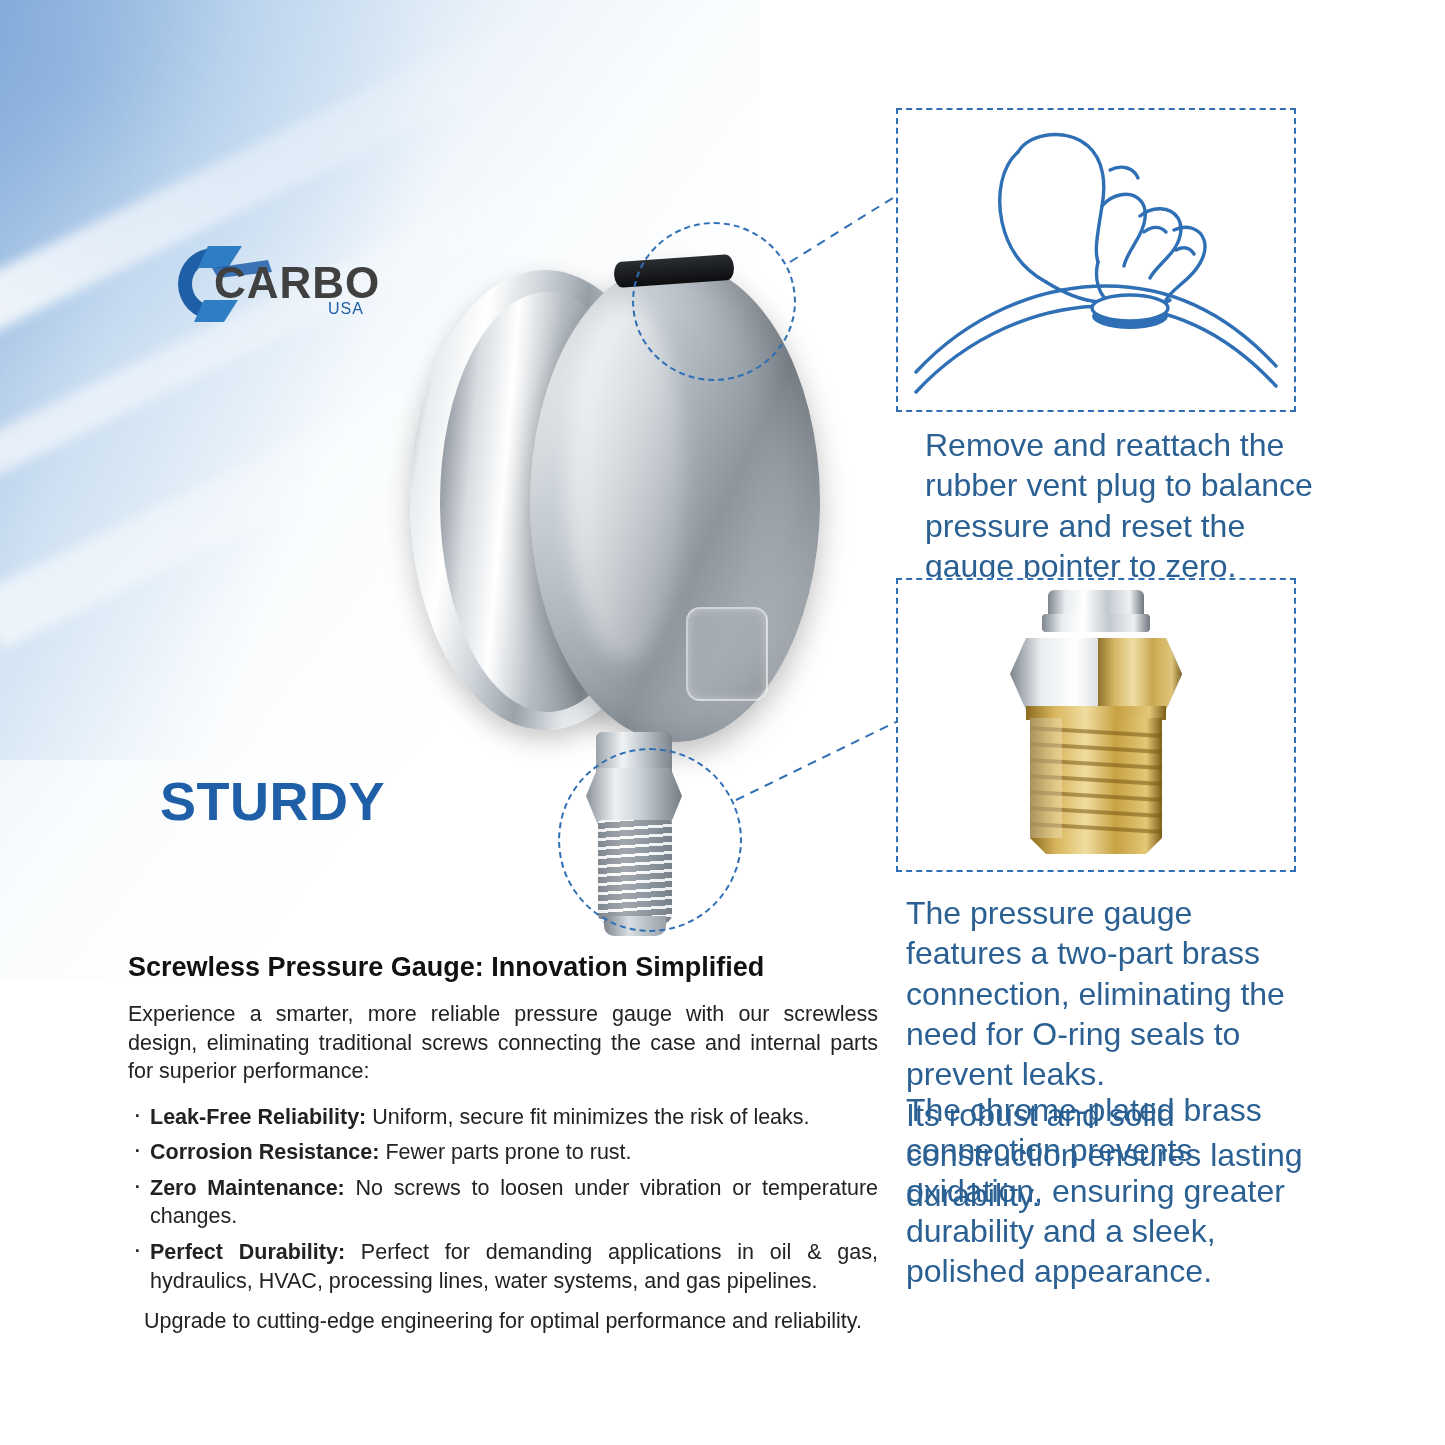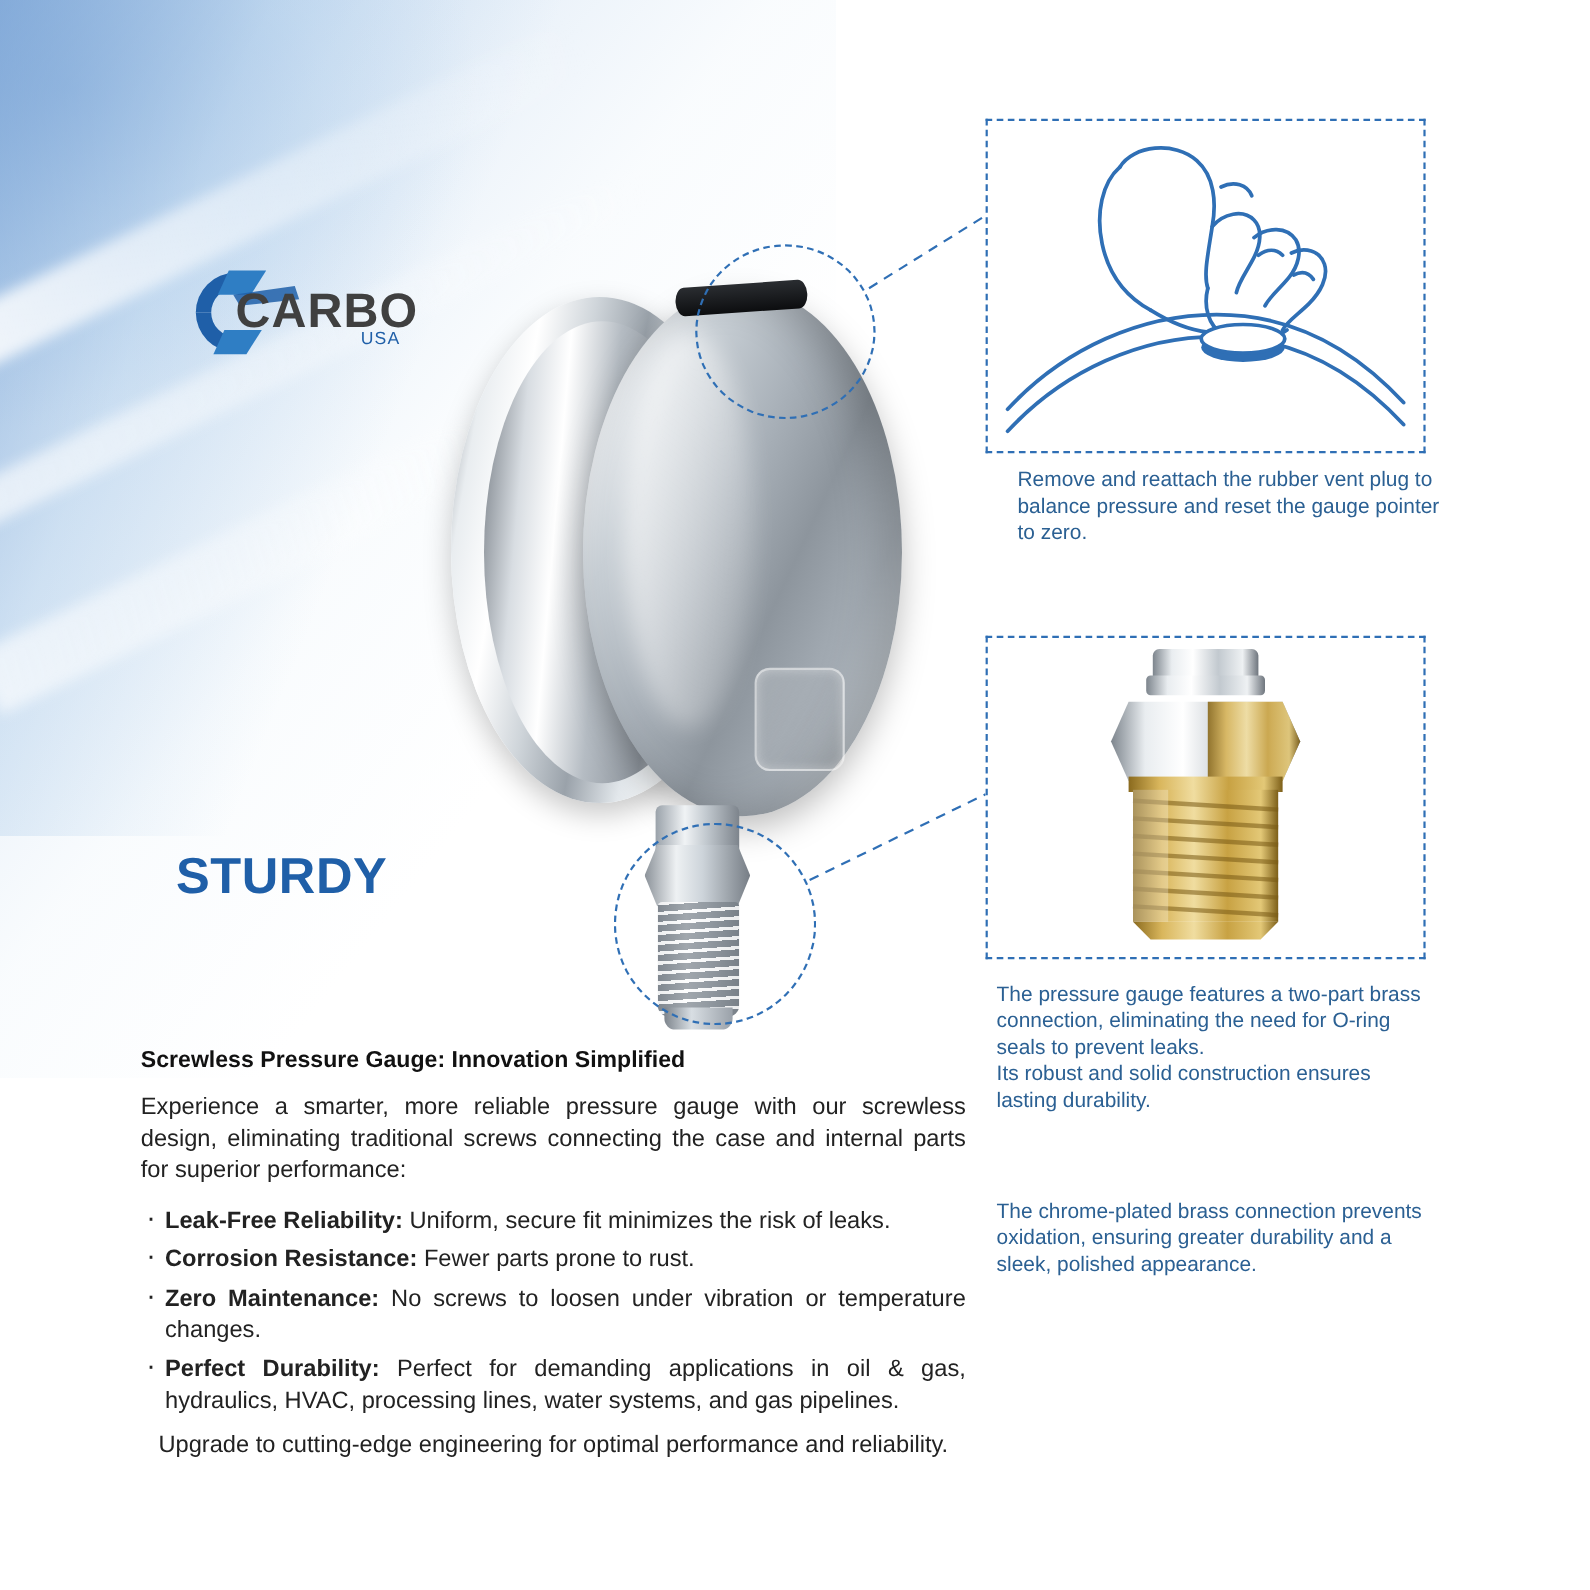--- a/index.html
+++ b/index.html
@@ -174,51 +174,51 @@
   }
   .box-top { left: 896px; top: 108px; width: 396px; height: 300px; }
   .box-bottom { left: 896px; top: 578px; width: 396px; height: 290px; }
 
   .line-art { position: absolute; left: 0; top: 0; width: 100%; height: 100%; }
 
   
   .right-text {
     position: absolute;
     color: #2b6093;
-    font-size: 19px;
+    font-size: 32px;
     line-height: 1.26;
     font-family: "Liberation Sans", sans-serif;
   }
   #vent-caption { left: 925px; top: 425px; width: 392px; }
   #brass-caption-1 { left: 906px; top: 893px; width: 400px; }
   #brass-caption-2 { left: 906px; top: 1090px; width: 400px; }
 
   
   .headline {
     position: absolute;
     left: 160px; top: 770px;
     color: #1f5fa8;
-    font-size: 46px;
+    font-size: 54px;
     font-weight: bold;
     line-height: 1.16;
     letter-spacing: 0.5px;
   }
 
   
   .copy {
     position: absolute;
     left: 128px; top: 950px;
     width: 750px;
     color: #222222;
     font-size: 21.5px;
     line-height: 1.33;
   }
   .copy h3 {
     margin: 0 0 14px 0;
-    font-size: 21px;
+    font-size: 27px;
     font-weight: bold;
     color: #111111;
   }
   .copy p.intro {
     margin: 0 0 8px 0;
     text-align: justify;
   }
   .copy ul {
     margin: 17px 0 12px 0;
     padding: 0;

